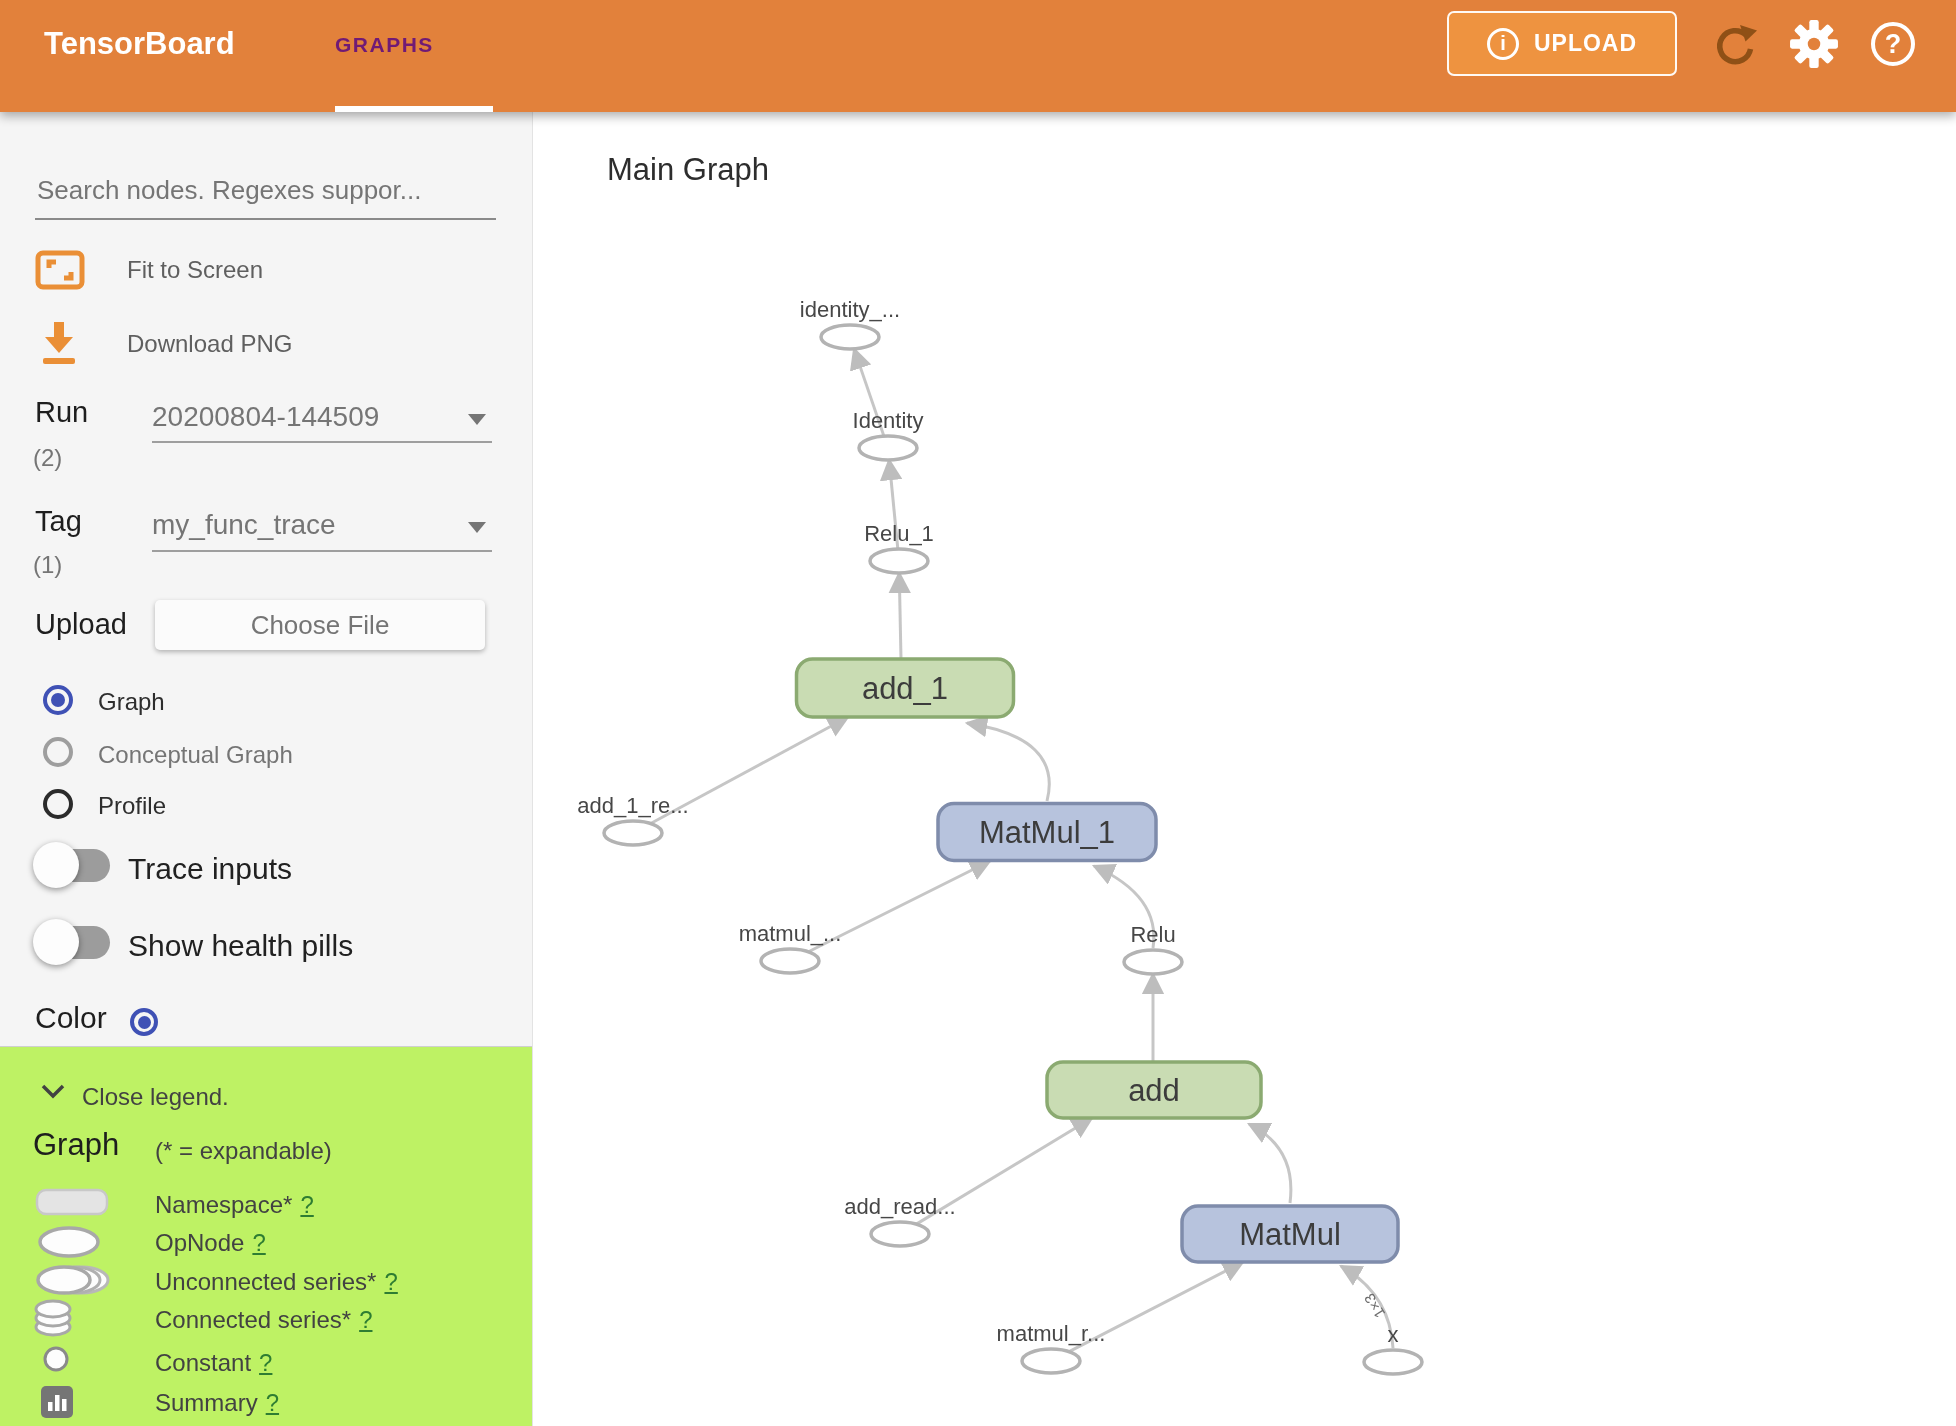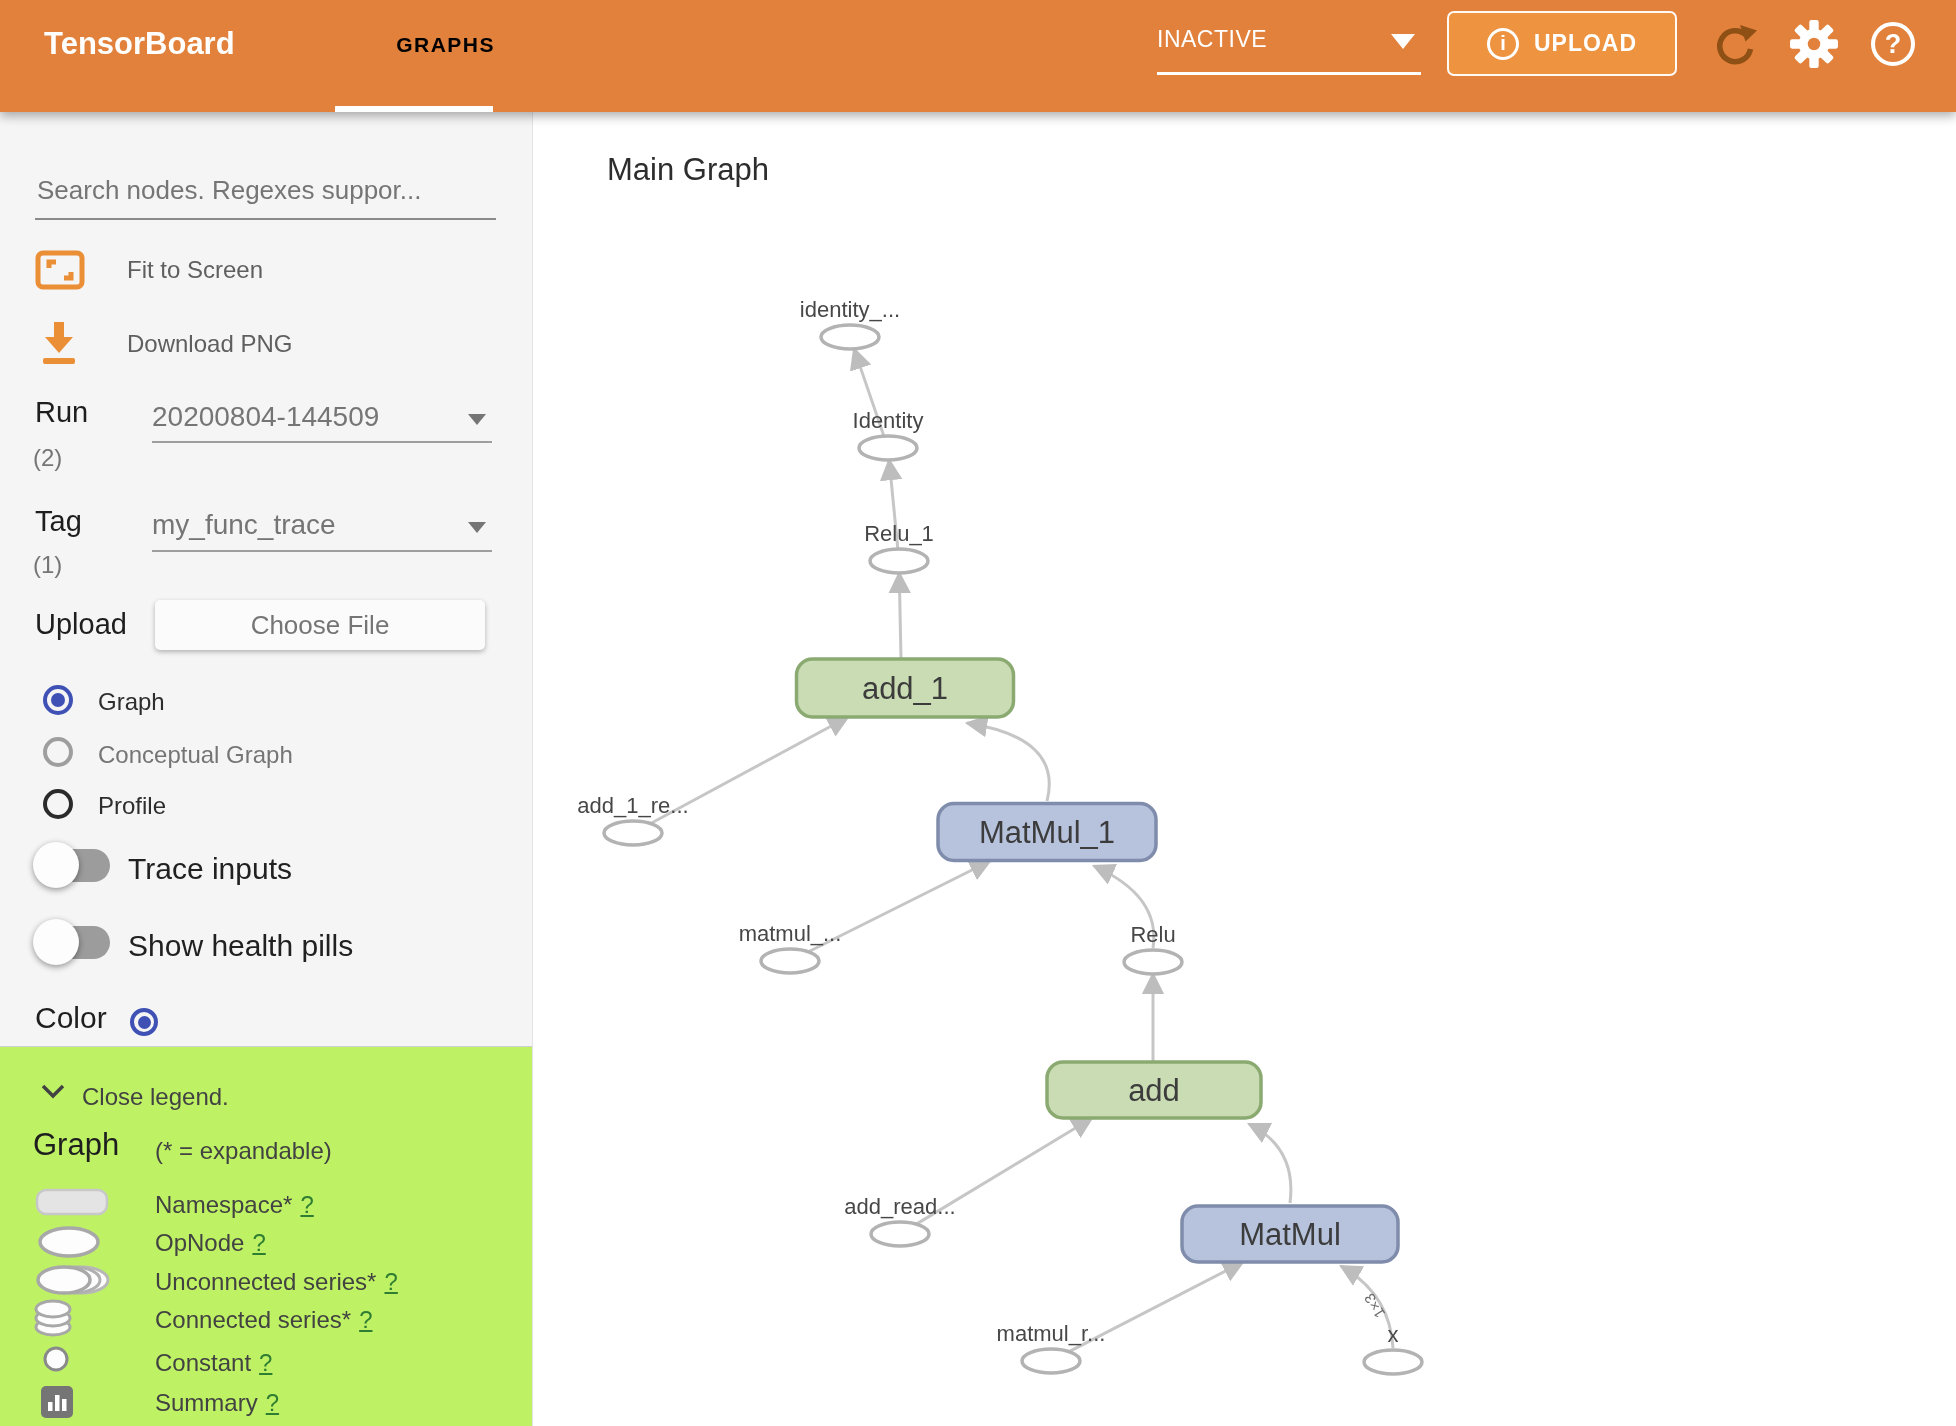--- a/index.html
+++ b/index.html
@@ -3,22 +3,22 @@
 <meta charset="utf-8">
 <style>
   html,body{margin:0;padding:0;background:#fff;}
   #app{position:relative;width:1956px;height:1426px;overflow:hidden;background:#fff;
        font-family:"Liberation Sans",sans-serif;-webkit-font-smoothing:antialiased;}
 
   
   .header{position:absolute;top:0;left:0;right:0;height:112px;background:#e2813b;z-index:30;
           box-shadow:0 4px 10px rgba(0,0,0,0.32);}
   .tb-title{position:absolute;left:44px;top:26px;font-size:31px;font-weight:bold;color:#fff;}
-  .tab{position:absolute;left:335px;top:33px;width:160px;text-align:right;font-size:21px;
-       font-weight:bold;color:#000000;letter-spacing:1.5px;cursor:pointer;}
+  .tab{position:absolute;left:335px;top:33px;width:160px;text-align:left;font-size:21px;
+       font-weight:bold;color:#701a75;letter-spacing:1.5px;cursor:pointer;}
   .tab-underline{position:absolute;left:335px;top:106px;width:158px;height:6px;background:#fff;}
   .status{position:absolute;left:1157px;top:26px;width:264px;height:56px;cursor:pointer;}
   .status-text{font-size:23px;color:#fff;letter-spacing:0.5px;}
   .status-underline{position:absolute;left:0;top:46px;width:264px;height:3px;background:#fff;}
   .caret-down{position:absolute;right:6px;top:8px;width:0;height:0;
       border-left:12px solid transparent;border-right:12px solid transparent;border-top:15px solid #fff;}
   .upload-btn{position:absolute;left:1447px;top:11px;width:230px;height:65px;border:2px solid rgba(255,255,255,0.95);
       border-radius:7px;background:#ee9340;display:flex;align-items:center;justify-content:center;gap:15px;cursor:pointer;box-sizing:border-box;}
   .info-icon{width:32px;height:32px;border:3px solid #fff;border-radius:50%;color:#fff;display:flex;
       align-items:center;justify-content:center;font-size:20px;font-weight:bold;box-sizing:border-box;}
@@ -151,25 +151,20 @@
         <text x="1393" y="1342" text-anchor="middle" font-size="22" fill="#474747" font-family="Liberation Sans, sans-serif">x</text>
       </g>
     </svg>
   <div class="main-title">Main Graph</div>
 
   <div class="header">
     <div class="tb-title">TensorBoard</div>
     <div class="tab">GRAPHS</div>
     <div class="tab-underline"></div>
 
-    <div class="status">
-      <span class="status-text">INACTIVE</span>
-      <span class="caret-down"></span>
-      <span class="status-underline"></span>
-    </div>
 
     <div class="upload-btn">
       <span class="info-icon">i</span>
       <span class="upload-label">UPLOAD</span>
     </div>
 
     <svg class="hdr-icon" style="left:1712px;top:22px;" width="46" height="46" viewBox="0 0 46 46">
       <path d="M34 13 A15.5 15.5 0 1 0 38.5 27" fill="none" stroke="#8f5016" stroke-width="5.5"></path>
       <polygon points="28,3 45,8.5 33.5,19.5" fill="#8f5016"></polygon>
     </svg>

